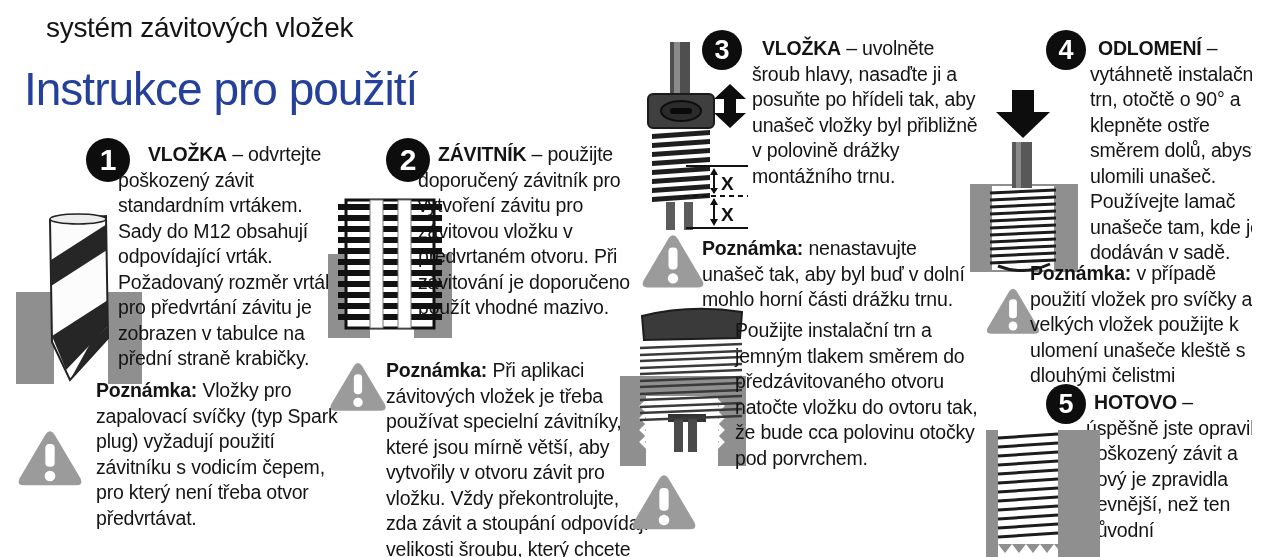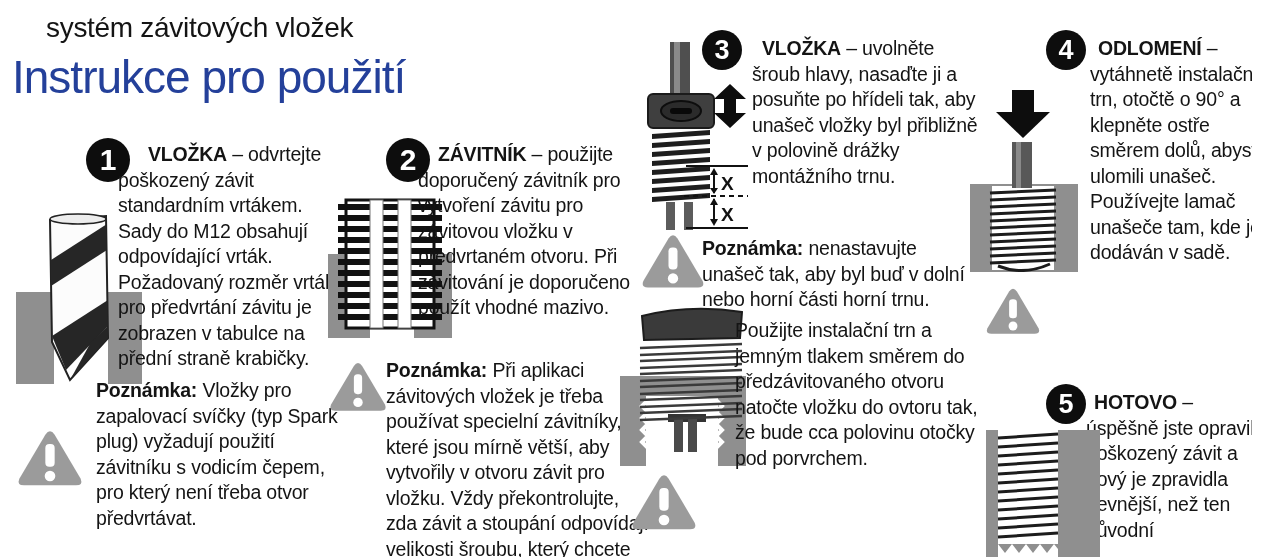--- a/index.html
+++ b/index.html
@@ -1,20 +1,20 @@
 <!DOCTYPE html>
 <html><head>
 <meta charset="utf-8">
 <style>
   html,body{margin:0;padding:0;background:#fff;}
   .canvas{position:relative;width:1252px;height:557px;background:#ffffff;overflow:hidden;
           font-family:"Liberation Sans",sans-serif;color:#141414;}
   .abs{position:absolute;}
   .subtitle{left:46px;top:12px;font-size:28px;letter-spacing:-0.3px;}
-  .title{left:12px;top:50px;font-size:46px;font-weight:400;color:#24409a;letter-spacing:-1px;margin:0;}
+  .title{left:12px;top:50px;font-size:46px;font-weight:400;color:#24409a;letter-spacing:-1px;margin:12px;}
   .badge{width:44px;height:44px;border-radius:50%;background:#0d0d0d;color:#fff;
          font-weight:bold;font-size:30px;display:flex;align-items:center;justify-content:center;}
   .badge.sm{width:40px;height:40px;font-size:27px;}
   .txt{font-size:19.5px;line-height:25.5px;letter-spacing:-0.2px;margin:0;}
   .txt b{font-weight:bold;text-align:right;}
   svg{position:absolute;display:block;}
   text{font-family:"Liberation Sans",sans-serif;}
 </style>
 </head>
 <body>
@@ -114,21 +114,21 @@
     <text x="37" y="61" font-size="19" font-weight="bold" fill="#111">X</text>
   </svg>
   <div class="abs badge sm" style="left:702px;top:30px">3</div>
   <p class="abs txt" style="left:752px;top:36px;width:228px;text-indent:10px"><b>VLOŽKA</b> <span>– uvolněte šroub hlavy, nasaďte ji a posuňte po hřídeli tak, aby unašeč vložky byl přibližně v polovině drážky montážního trnu.</span></p>
 
   <svg style="left:640px;top:232px" width="66" height="58" viewBox="0 0 100 90">
     <path d="M43,10 Q50,0 57,10 L96,76 Q100,86 89,86 L11,86 Q0,86 4,76 Z" fill="#9b9b9b"></path>
     <rect x="43" y="24" width="14" height="34" rx="6" fill="#fff"></rect>
     <circle cx="50" cy="72" r="8" fill="#fff"></circle>
   </svg>
-  <p class="abs txt" style="left:702px;top:236px;width:268px"><b>Poznámka:</b> <span>nenastavujte unašeč tak, aby byl buď v dolní nebo horní části horní trnu.</span></p>
+  <p class="abs txt" style="left:702px;top:236px;width:268px"><b>Poznámka:</b> <span>nenastavujte unašeč tak, aby byl buď v dolní mohlo horní části drážku trnu.</span></p>
 
   <svg style="left:618px;top:300px" width="130" height="168" viewBox="0 0 130 168">
     <rect x="2" y="76" width="126" height="90" fill="#8f8f8f"></rect>
     <rect x="28" y="96" width="72" height="70" fill="#ffffff"></rect>
     <path d="M30,100 l-6,6 l6,6 l-6,6 l6,6 l-6,6 l6,6 l-6,6 l6,6" stroke="#fff" stroke-width="4" fill="none"></path>
     <path d="M98,100 l6,6 l-6,6 l6,6 l-6,6 l6,6 l-6,6 l6,6 l-6,6" stroke="#fff" stroke-width="4" fill="none"></path>
     <rect x="50" y="114" width="38" height="8" fill="#333"></rect>
     <rect x="56" y="118" width="9" height="34" fill="#4a4a4a"></rect>
     <rect x="70" y="118" width="9" height="34" fill="#4a4a4a"></rect>
     <path d="M24,16 Q72,4 124,12 L122,38 L26,40 Z" fill="#3a3a3a" stroke="#1c1c1c" stroke-width="2"></path>
@@ -178,20 +178,21 @@
     <path d="M30,176 Q55,186 82,174" stroke="#1c1c1c" stroke-width="3" fill="none"></path>
   </svg>
   <div class="abs badge sm" style="left:1046px;top:30px">4</div>
   <p class="abs txt" style="left:1090px;top:36px;width:180px;text-indent:8px"><b>ODLOMENÍ</b> <span>– vytáhnetě instalační trn, otočtě o 90° a klepněte ostře směrem dolů, abyste ulomili unašeč. Používejte lamač unašeče tam, kde je dodáván v sadě.</span></p>
 
   <svg style="left:985px;top:286px" width="56" height="50" viewBox="0 0 100 90">
     <path d="M43,10 Q50,0 57,10 L96,76 Q100,86 89,86 L11,86 Q0,86 4,76 Z" fill="#9b9b9b"></path>
     <rect x="43" y="24" width="14" height="34" rx="6" fill="#fff"></rect>
     <circle cx="50" cy="72" r="8" fill="#fff"></circle>
   </svg>
+  <p class="abs txt" style="left:1030px;top:261px;width:239px"><b>Poznámka:</b> <span>v případě použití vložek pro svíčky a velkých vložek použijte k ulomení unašeče kleště s dlouhými čelistmi</span></p>
 
   <div class="abs badge sm" style="left:1046px;top:384px">5</div>
   <p class="abs txt" style="left:1086px;top:390px;width:183px;text-indent:8px"><b>HOTOVO</b> <span>– úspěšně jste opravili poškozený závit a nový je zpravidla pevnější, než ten původní</span></p>
 
   <svg style="left:986px;top:426px" width="114" height="131" viewBox="0 0 114 131">
     <rect x="0" y="4" width="114" height="127" fill="#8f8f8f"></rect>
     <rect x="12" y="0" width="60" height="118" fill="#ffffff"></rect>
     <path d="M12,118 l7,9 7,-9 7,9 7,-9 7,9 7,-9 7,9 7,-9 4,5 L72,131 L12,131 Z" fill="#ffffff"></path>
     <g stroke="#1c1c1c" stroke-width="3">
       <line x1="12" y1="12" x2="72" y2="8"></line>

